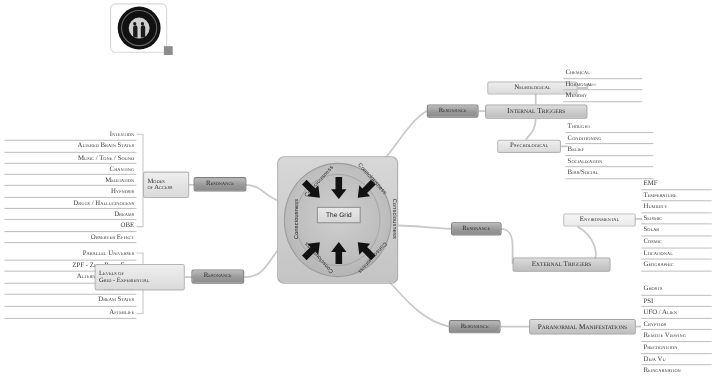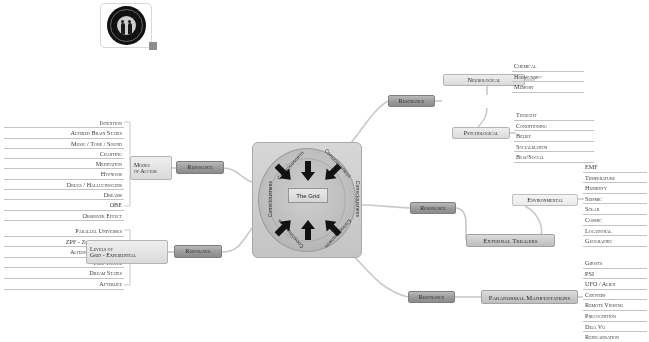--- a/index.html
+++ b/index.html
@@ -279,20 +279,21 @@
       <g transform="translate(333,228) rotate(-45)">
         <path d="M-3,9 L3,9 L3,-2 L7,-2 L0,-11 L-7,-2 L-3,-2 Z"></path>
       </g>
     </g>
   </svg>
 
   <div class="grid-core">The Grid</div>
 
   <div class="node dark" style="left:388px; top:95px; width:47px; height:12px; font-size:6px; justify-content:center;">Resonance</div>
 
+  <div class="node mid" style="left:441px; top:95px; width:93px; height:13px; font-size:7px; justify-content:center;">Internal Triggers</div>
 
   <div class="node light" style="left:443px; top:74px; width:82px; height:12px; font-size:6.3px; justify-content:center;">Neurological</div>
 
   <div class="leaflist left-align" style="left:512px; top:61px; width:72px; font-size:6.2px; line-height:9.6px;">
     <div class="leaf">Chemical</div>
     <div class="leaf">Hormonal</div>
     <div class="leaf">Memory</div>
   </div>
 
   <div class="node light" style="left:452px; top:127px; width:58px; height:12px; font-size:6.3px; justify-content:center;">Psychological</div>

